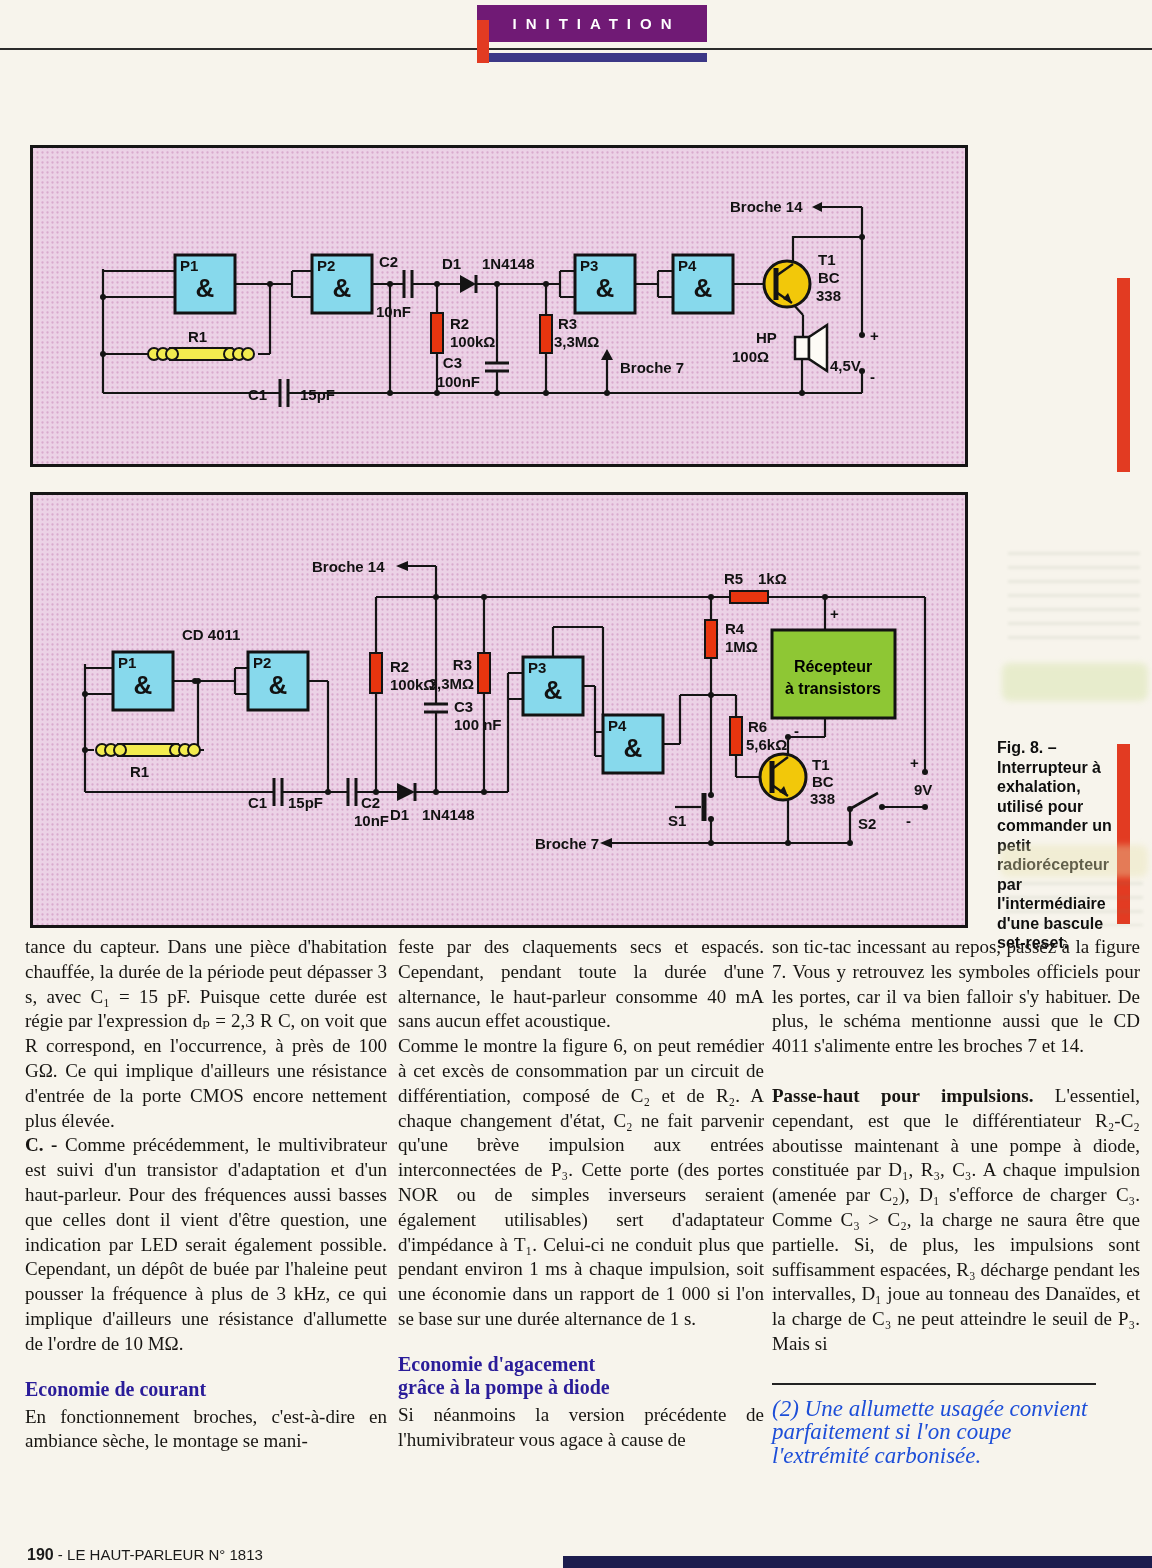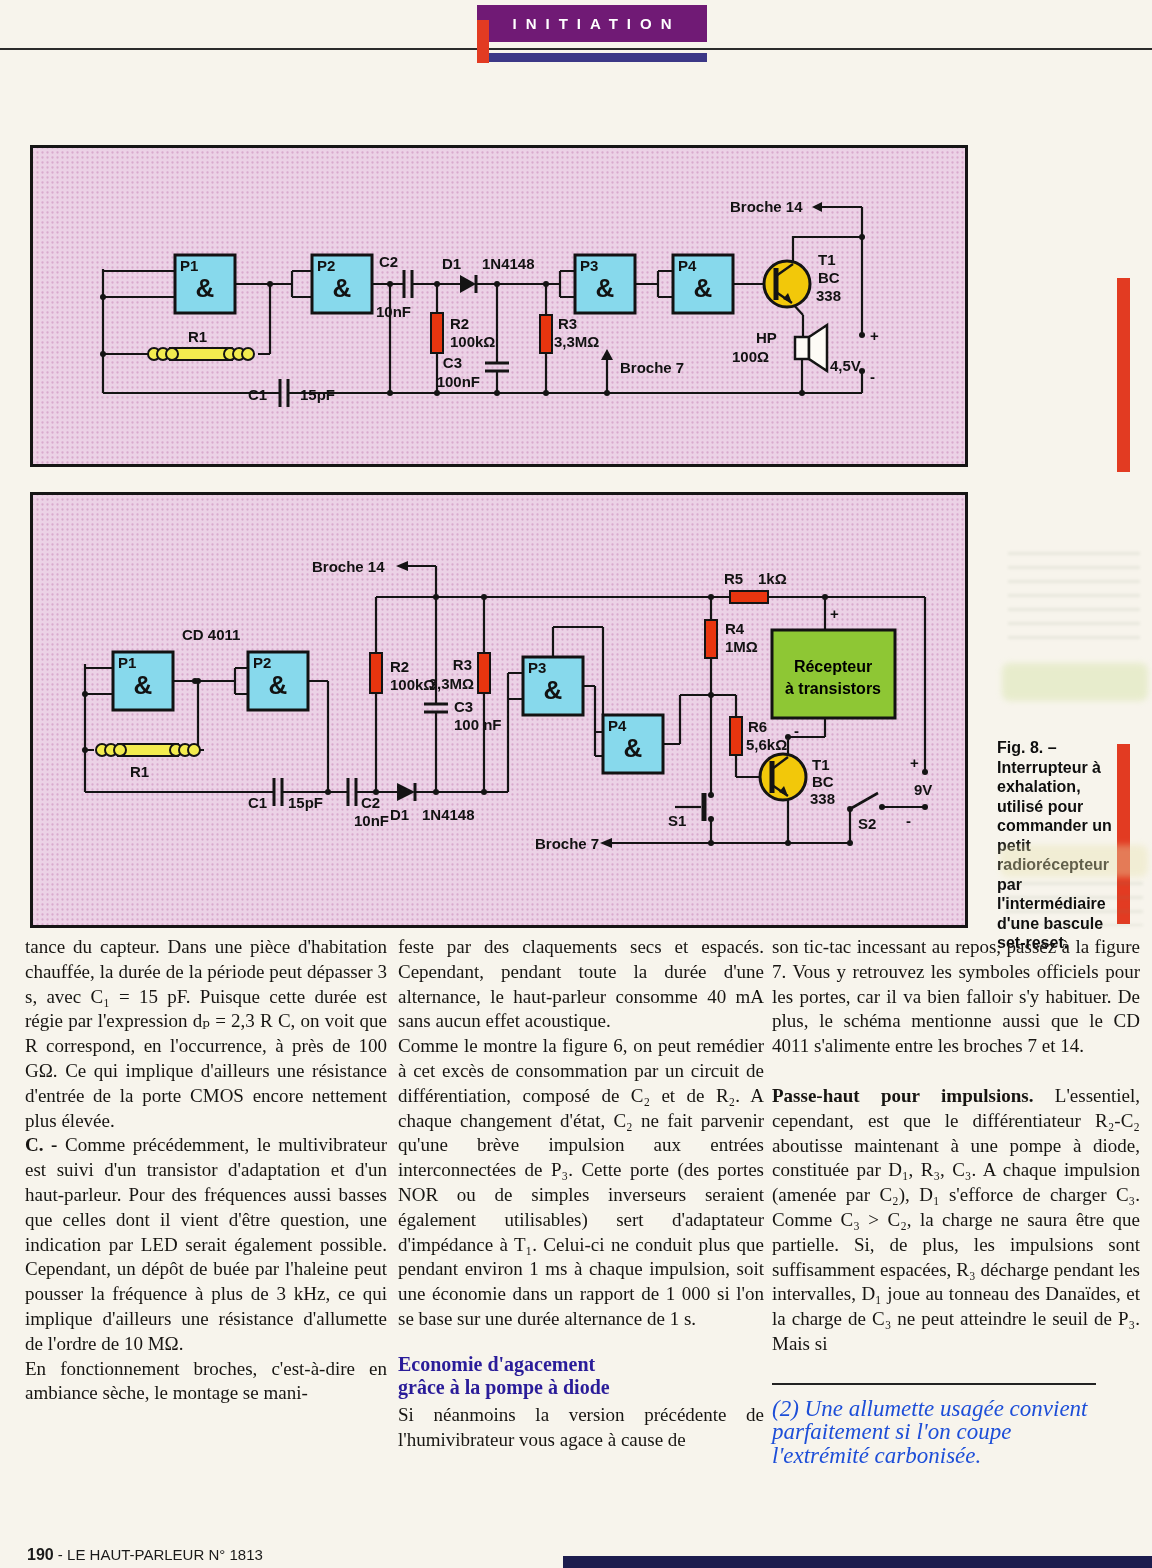--- a/index.html
+++ b/index.html
@@ -359,20 +359,21 @@
   <div class="redbar" style="top:744px;height:180px;"></div>
 
   <div class="smudge-lines" style="left:1008px;top:552px;width:132px;height:98px;"></div>
   <div class="smudge" style="left:1002px;top:663px;width:146px;height:38px;background:#cfe09a;opacity:.38;"></div>
   <div class="smudge" style="left:1000px;top:845px;width:148px;height:32px;background:#e8e3ae;opacity:.38;"></div>
   <div class="smudge-lines" style="left:1005px;top:882px;width:138px;height:44px;"></div>
 
   <div class="col" style="left:25px;width:362px;">
     <p>tance du capteur. Dans une pièce d'habitation chauffée, la durée de la période peut dépasser 3 s, avec C₁ = 15 pF. Puisque cette durée est régie par l'expression dₚ = 2,3 R C, on voit que R correspond, en l'occurrence, à près de 100 GΩ. Ce qui implique d'ailleurs une résistance d'entrée de la porte CMOS encore nettement plus élevée.</p>
     <p><span class="runin">C. -</span><span> Comme précédemment, le multivibrateur est suivi d'un transistor d'adaptation et d'un haut-parleur. Pour des fréquences aussi basses que celles dont il vient d'être question, une indication par LED serait également possible. Cependant, un dépôt de buée par l'haleine peut pousser la fréquence à plus de 3 kHz, ce qui implique d'ailleurs une résistance d'allumette de l'ordre de 10 MΩ.</span></p>
+    <div class="head">Economie de courant</div>
     <p>En fonctionnement broches, c'est-à-dire en ambiance sèche, le montage se mani-</p>
   </div>
 
   <div class="col" style="left:398px;width:366px;">
     <p>feste par des claquements secs et espacés. Cependant, pendant toute la durée d'une alternance, le haut-parleur consomme 40 mA sans aucun effet acoustique.</p>
     <p>Comme le montre la figure 6, on peut remédier à cet excès de consommation par un circuit de différentiation, composé de C₂ et de R₂. A chaque changement d'état, C₂ ne fait parvenir qu'une brève impulsion aux entrées interconnectées de P₃. Cette porte (des portes NOR ou de simples inverseurs seraient également utilisables) sert d'adaptateur d'impédance à T₁. Celui-ci ne conduit plus que pendant environ 1 ms à chaque impulsion, soit une économie dans un rapport de 1 000 si l'on se base sur une durée alternance de 1 s.</p>
     <div class="head" style="margin-bottom:0;">Economie d'agacement</div>
     <div class="head" style="margin-top:0;">grâce à la pompe à diode</div>
     <p>Si néanmoins la version précédente de l'humivibrateur vous agace à cause de</p>
   </div>

